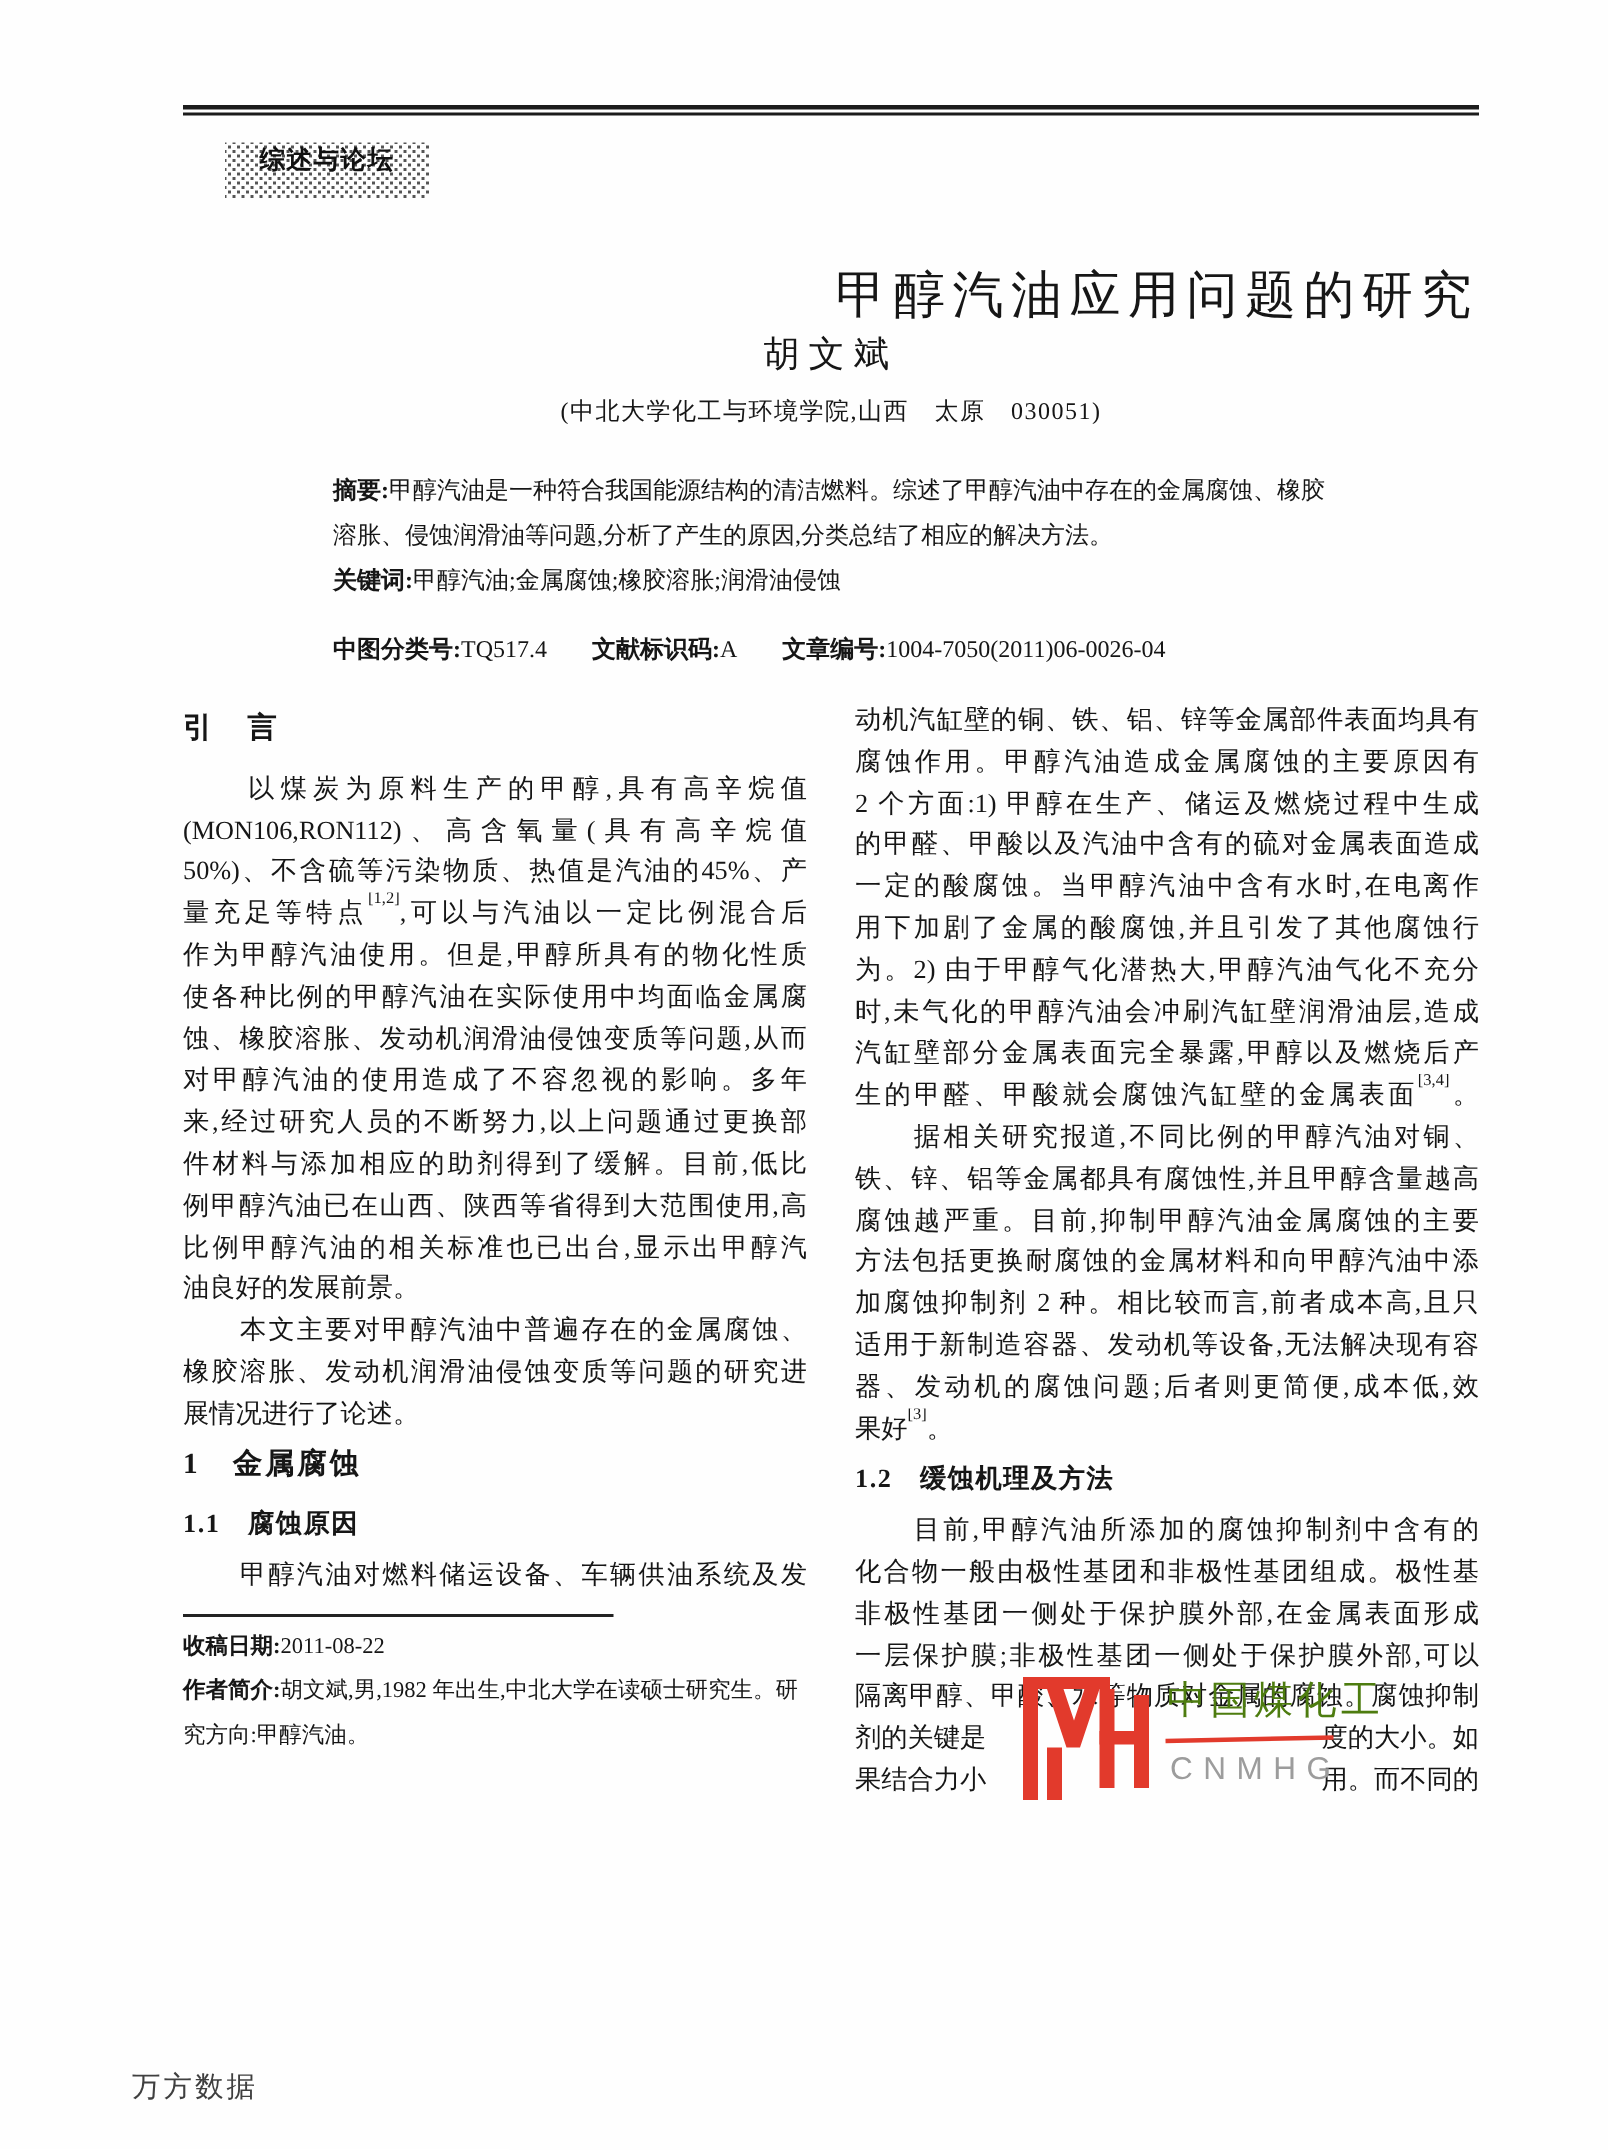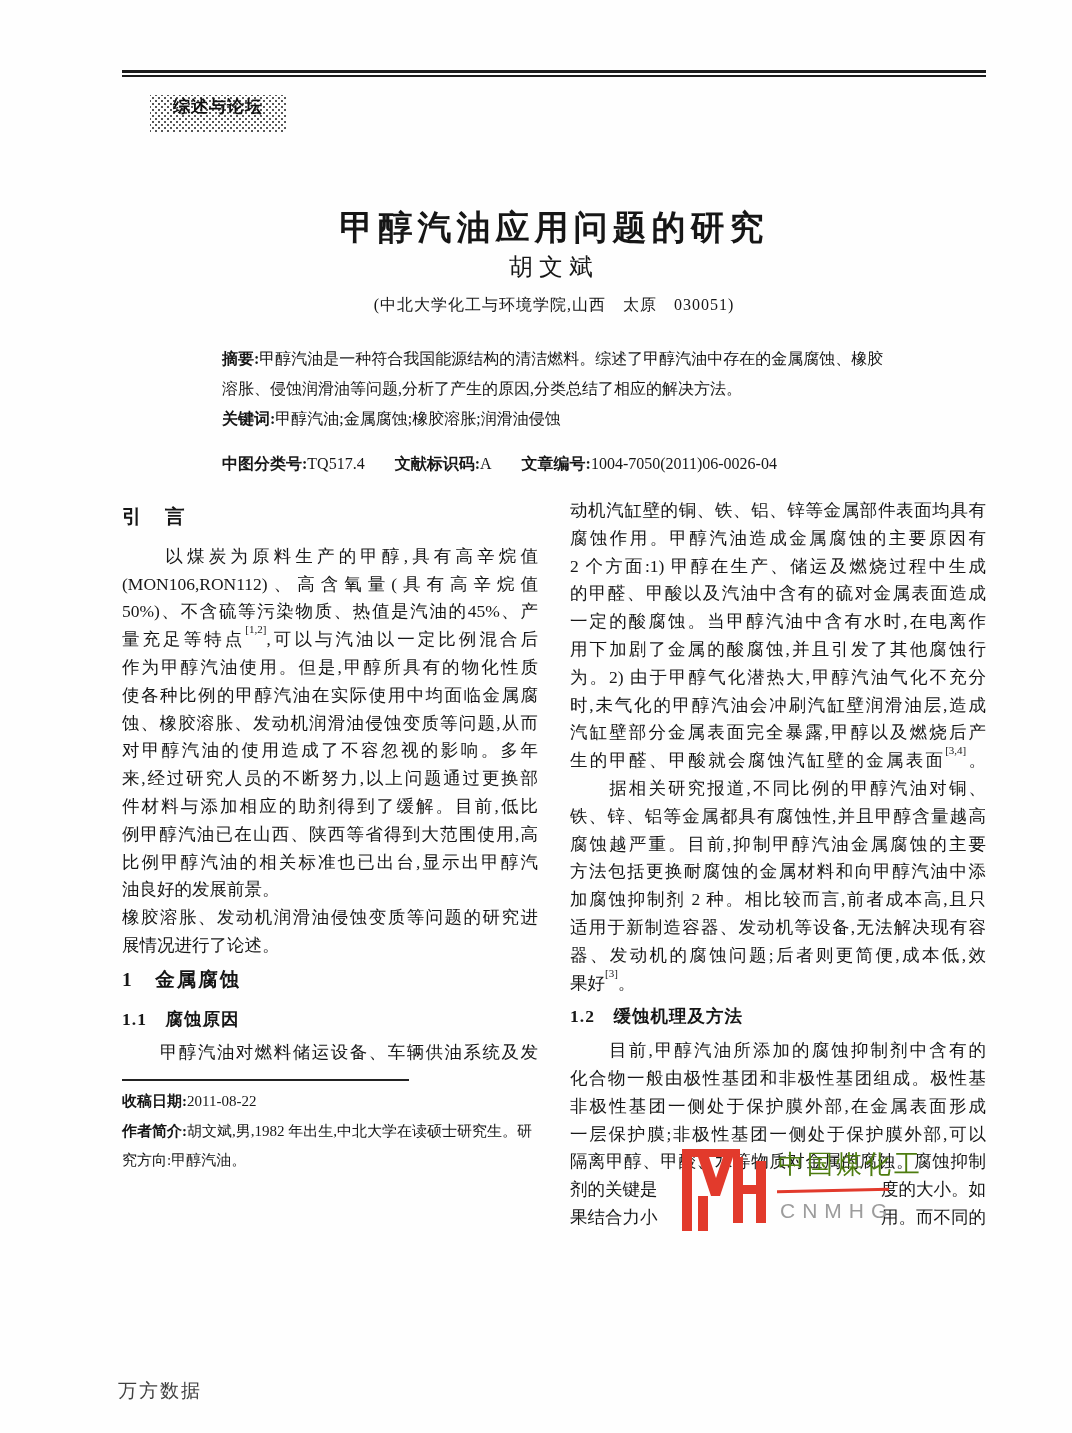--- a/index.html
+++ b/index.html
@@ -32,21 +32,21 @@
     background-image:
       radial-gradient(circle,#555 1.1px,transparent 1.3px),
       radial-gradient(circle,#555 1.1px,transparent 1.3px);
     background-size:6px 6px,6px 6px;
     background-position:0 0,3px 3px;
     font-size:17px;font-weight:bold;color:#111;
     letter-spacing:1px;
   }
 
   
-  .title{margin:73px 0 0 0;text-align:center;font-size:34px;font-weight:bold;letter-spacing:5px;}
+  .title{margin:42px 0 0 0;text-align:right;font-size:34px;font-weight:normal;letter-spacing:5px;}
   .author{text-align:center;font-size:24px;letter-spacing:6px;}
   .affil{margin-top:12px;text-align:center;font-size:16px;letter-spacing:1px;}
 
   
   .abstract{margin:28px 30px 0 100px;font-size:16px;line-height:30px;}
   .abs-line b{font-weight:bold;}
   .meta{margin:20px 30px 0 100px;font-size:16px;}
   .meta b{font-weight:bold;}
   .meta .seg{margin-right:26px;white-space:nowrap;}
 
@@ -68,21 +68,21 @@
 
   
   .watermark{position:absolute;left:100px;top:652px;width:330px;height:92px;pointer-events:none;}
   .wm-logo{position:absolute;left:12px;top:0;}
   .wm-title{position:absolute;left:108px;top:2px;font-size:26px;letter-spacing:3px;color:#333;font-weight:500;white-space:nowrap;}
   .wm-underline{position:absolute;left:107px;top:40px;width:112px;height:3px;transform:rotate(-1.2deg);}
   .wm-sub{position:absolute;left:110px;top:48px;font-size:21px;letter-spacing:7px;font-family:"Liberation Sans","DejaVu Sans",sans-serif;white-space:nowrap;}
 
   
   .wanfang{position:absolute;left:88px;top:1378px;font-size:19px;letter-spacing:2px;color:#3f3f3f;
-    font-family:"Liberation Sans","DejaVu Sans",sans-serif;margin-left:30px;}
+    font-family:"Liberation Sans","DejaVu Sans",sans-serif;}
 </style>
 </head>
 <body>
 
 <div class="page">
   <div class="content">
 
 
     <div class="double-rule"></div>
 
@@ -117,20 +117,21 @@
             <div class="bl-line">量充足等特点<sup>[1,2]</sup>,可以与汽油以一定比例混合后</div>
             <div class="bl-line">作为甲醇汽油使用。但是,甲醇所具有的物化性质</div>
             <div class="bl-line">使各种比例的甲醇汽油在实际使用中均面临金属腐</div>
             <div class="bl-line">蚀、橡胶溶胀、发动机润滑油侵蚀变质等问题,从而</div>
             <div class="bl-line">对甲醇汽油的使用造成了不容忽视的影响。多年</div>
             <div class="bl-line">来,经过研究人员的不断努力,以上问题通过更换部</div>
             <div class="bl-line">件材料与添加相应的助剂得到了缓解。目前,低比</div>
             <div class="bl-line">例甲醇汽油已在山西、陕西等省得到大范围使用,高</div>
             <div class="bl-line">比例甲醇汽油的相关标准也已出台,显示出甲醇汽</div>
             <div class="bl-line short">油良好的发展前景。</div>
+            <div class="bl-line">　　本文主要对甲醇汽油中普遍存在的金属腐蚀、</div>
             <div class="bl-line">橡胶溶胀、发动机润滑油侵蚀变质等问题的研究进</div>
             <div class="bl-line short">展情况进行了论述。</div>
             <div class="bl-h1">1　金属腐蚀</div>
             <div class="bl-h2">1.1　腐蚀原因</div>
             <div class="bl-line">　　甲醇汽油对燃料储运设备、车辆供油系统及发</div>
           </div>
         <div class="fn-rule"></div>
         <div class="fn">
           <div><b>收稿日期:</b><span>2011-08-22</span></div>
           <div><b>作者简介:</b><span>胡文斌,男,1982 年出生,中北大学在读硕士研究生。研</span></div>

